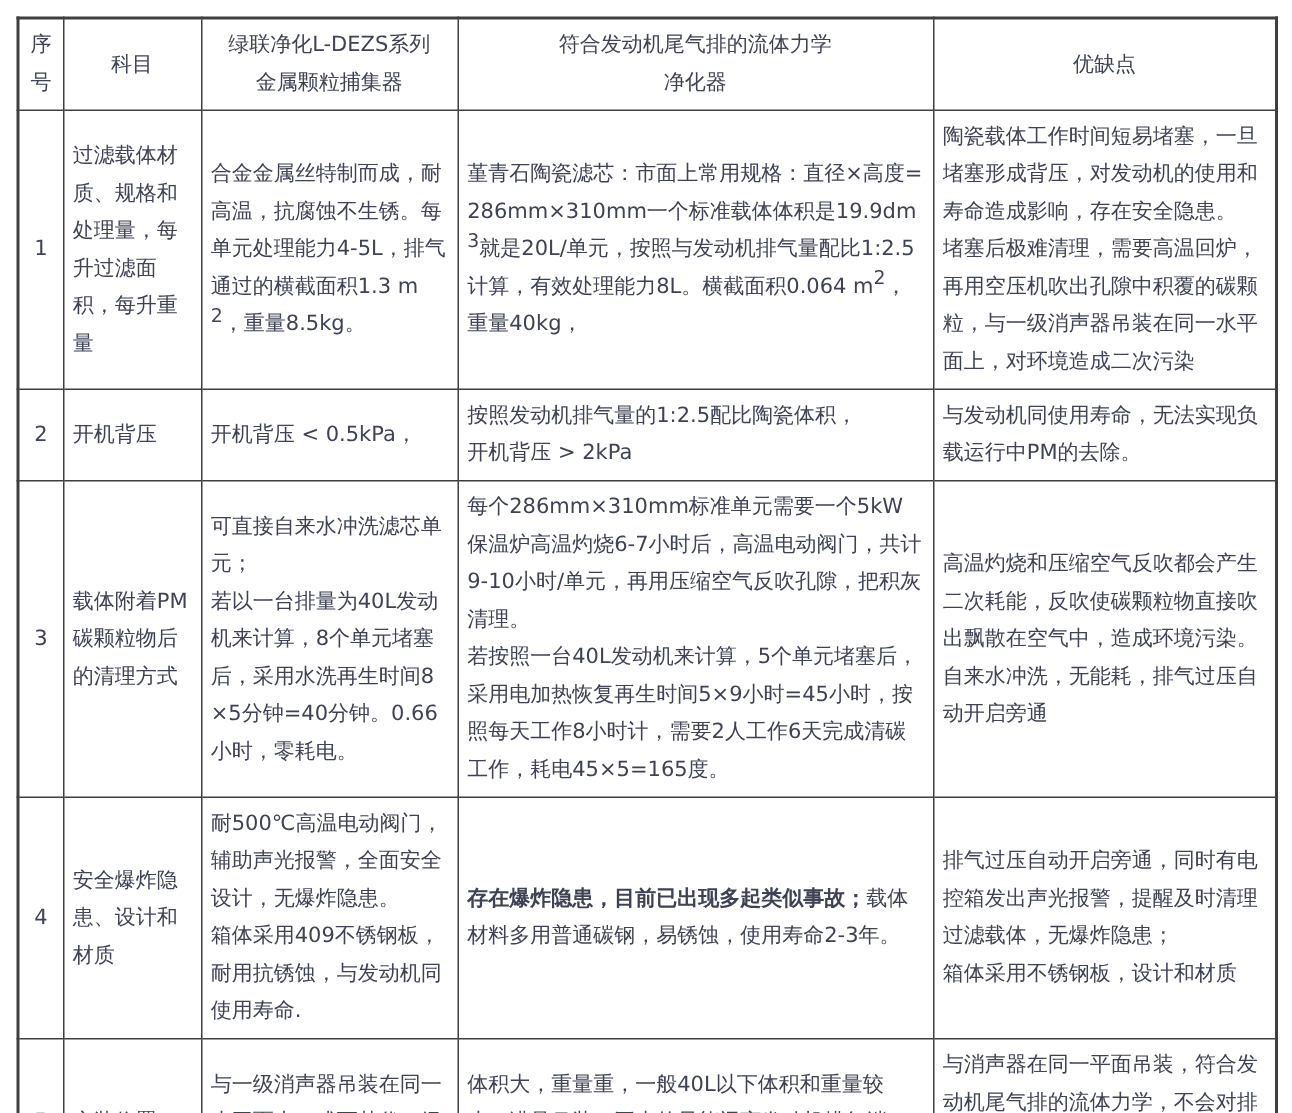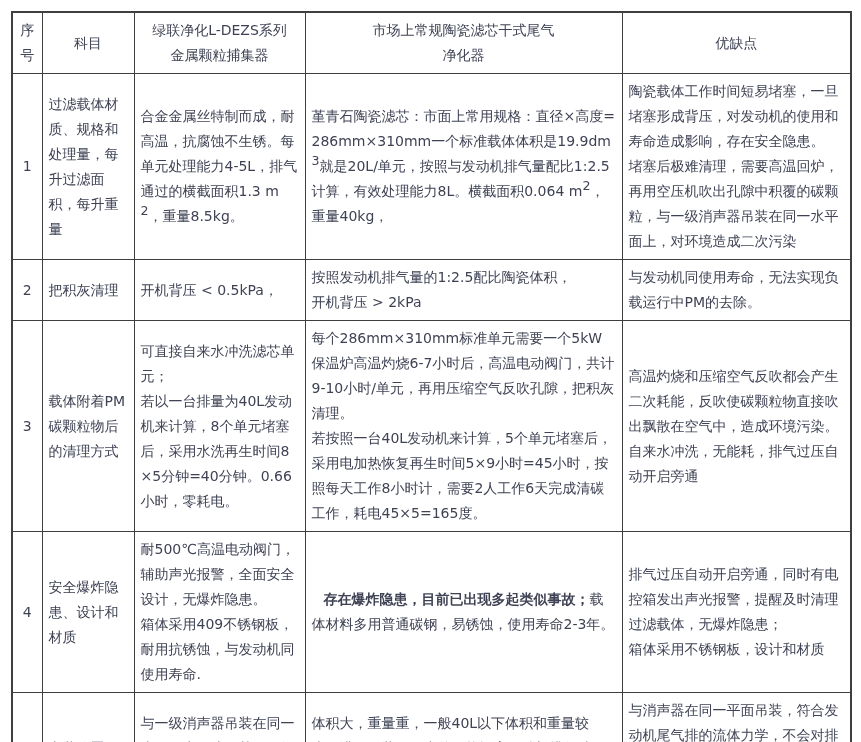--- a/index.html
+++ b/index.html
@@ -35,21 +35,21 @@
   col.c-num     { width: 30px; }
   col.c-subject { width: 92px; }
   col.c-lvlian  { width: 171px; }
   col.c-market  { width: 317px; }
   col.c-pros    { width: 229px; }
 
   thead th { text-align: center; padding: 6px 4px; }
   td.col-num { text-align: center; }
   td { text-align: left; }
   .para { margin: 0; }
-  .bold { font-weight: bold; margin-left: 12px; }
+  .bold { font-weight: bold; }
   sup { font-size: 0.9em; line-height: 0; vertical-align: super; }
 </style>
 </head>
 <body>
 
 <div class="page">
   <table class="compare">
     <colgroup>
       <col class="c-num">
         <col class="c-subject">
@@ -65,21 +65,21 @@
         </th>
         <th>
           <div>科目</div>
           <div></div>
         </th>
         <th>
           <div>绿联净化L-DEZS系列</div>
           <div>金属颗粒捕集器</div>
         </th>
         <th>
-          <div>市场上常规陶瓷滤芯干式尾气</div>
+          <div>符合发动机尾气排的流体力学</div>
           <div>净化器</div>
         </th>
         <th>
           <div>优缺点</div>
           <div></div>
         </th>
       </tr>
     </thead>
     <tbody>
         <tr>
@@ -94,21 +94,21 @@
             <div class="para"><span>堇青石陶瓷滤芯：市面上常用规格：直径×高度=286mm×310mm一个标准载体体积是19.9dm</span><sup>3</sup><span>就是20L/单元，按照与发动机排气量配比1:2.5计算，有效处理能力8L。横截面积0.064 m</span><sup>2</sup><span>，重量40kg，</span></div>
           </td>
           <td class="col-pros">
             <div class="para"><span>陶瓷载体工作时间短易堵塞，一旦堵塞形成背压，对发动机的使用和寿命造成影响，存在安全隐患。</span></div>
             <div class="para"><span>堵塞后极难清理，需要高温回炉，再用空压机吹出孔隙中积覆的碳颗粒，与一级消声器吊装在同一水平面上，对环境造成二次污染</span></div>
           </td>
         </tr>
         <tr>
           <td class="col-num">2</td>
           <td class="col-subject">
-            <div class="para"><span>把积灰清理</span></div>
+            <div class="para"><span>开机背压</span></div>
           </td>
           <td class="col-lvlian">
             <div class="para"><span>开机背压 &lt; 0.5kPa，</span></div>
           </td>
           <td class="col-market">
             <div class="para"><span>按照发动机排气量的1:2.5配比陶瓷体积，</span></div>
             <div class="para"><span>开机背压 &gt; 2kPa</span></div>
           </td>
           <td class="col-pros">
             <div class="para"><span>与发动机同使用寿命，无法实现负载运行中PM的去除。</span></div>

